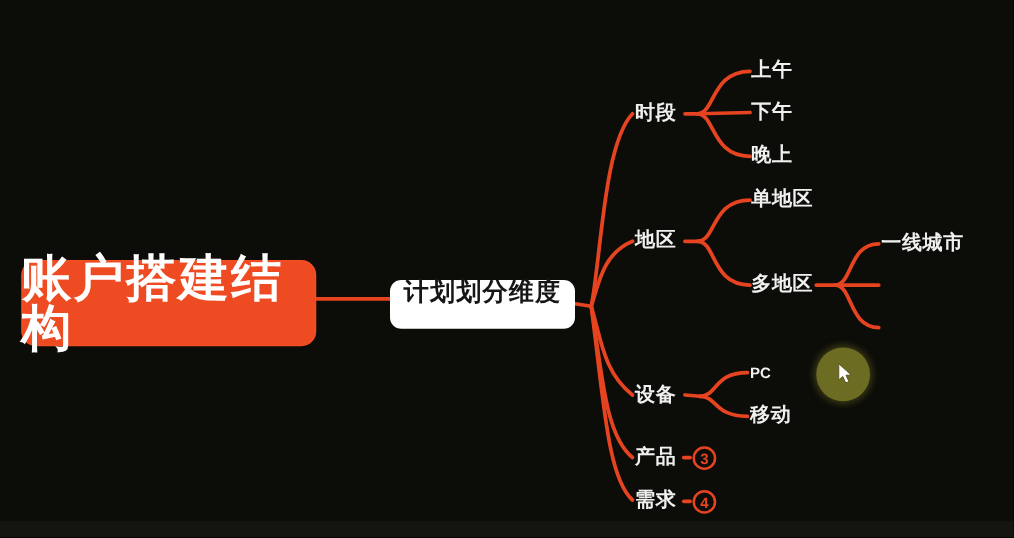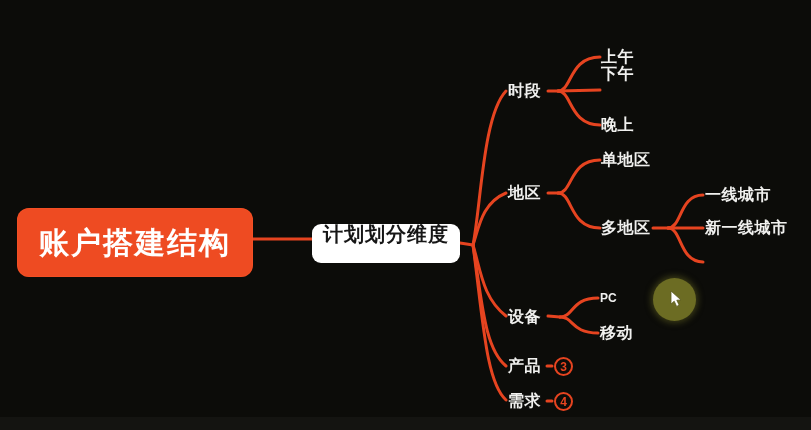--- a/index.html
+++ b/index.html
@@ -23,21 +23,21 @@
   .edges{position:absolute;left:0;top:0;width:811px;height:430px;}
   .edges path{stroke:var(--branch-line);stroke-width:3;fill:none;stroke-linecap:round;stroke-linejoin:round;}
   .node-root{
     position:absolute;left:17px;top:208px;width:236px;height:69px;
     background:var(--root-fill);border-radius:12px;
     display:flex;align-items:center;justify-content:center;
     box-shadow:0 0 0 1px rgba(255,90,40,.35) inset;
     cursor:default;
   }
   .node-root span{
-    color:var(--root-text);font-size:30px;font-weight:bold;letter-spacing:2px;line-height:1;
+    color:var(--root-text);font-size:40px;font-weight:bold;letter-spacing:2px;line-height:1;
   }
   .node-center{
     position:absolute;left:312px;top:224px;width:148px;height:39px;
     background:var(--center-fill);border-radius:9px;
     display:flex;justify-content:center;
   }
   .node-center span{
     color:var(--center-text);font-size:20px;font-weight:bold;letter-spacing:1px;line-height:1;
   }
   .lbl{
@@ -104,28 +104,27 @@
   <div class="node-root">
     <span>账户搭建结构</span>
   </div>
 
   <div class="node-center">
     <span>计划划分维度</span>
   </div>
 
   <div class="lbl" style="left:508px;top:91px">时段</div>
   <div class="lbl" style="left:601px;top:57px">上午</div>
-  <div class="lbl" style="left:601px;top:74px">下午</div>
+  <div class="lbl" style="left:601px;top:90px">下午</div>
   <div class="lbl" style="left:601px;top:125px">晚上</div>
 
   <div class="lbl" style="left:508px;top:193px">地区</div>
   <div class="lbl" style="left:601px;top:160px">单地区</div>
   <div class="lbl" style="left:601px;top:228px">多地区</div>
   <div class="lbl" style="left:705px;top:195px">一线城市</div>
-  <div class="lbl" style="left:705px;top:228px">新一线城市</div>
 
   <div class="lbl" style="left:508px;top:317px">设备</div>
   <div class="lbl latin" style="left:600px;top:298px">PC</div>
   <div class="lbl" style="left:600px;top:333px">移动</div>
 
   <div class="lbl" style="left:508px;top:366px">产品</div>
   <div class="badge" style="left:554px;top:357px">
     <span>3</span>
   </div>
 

